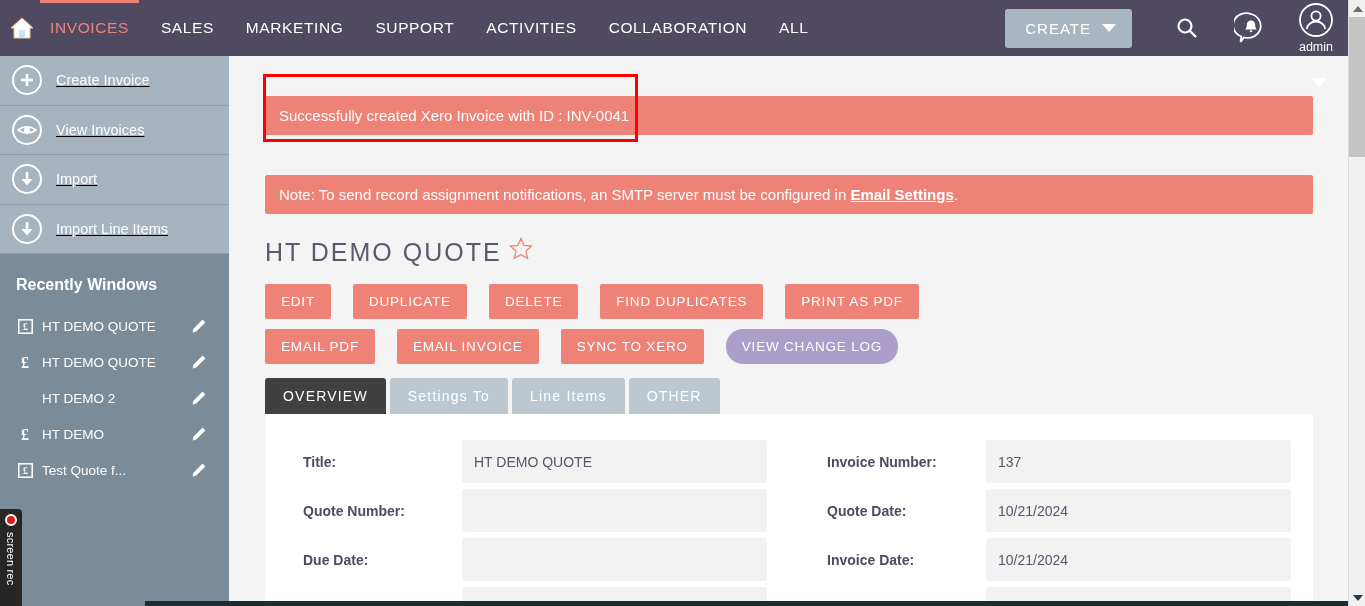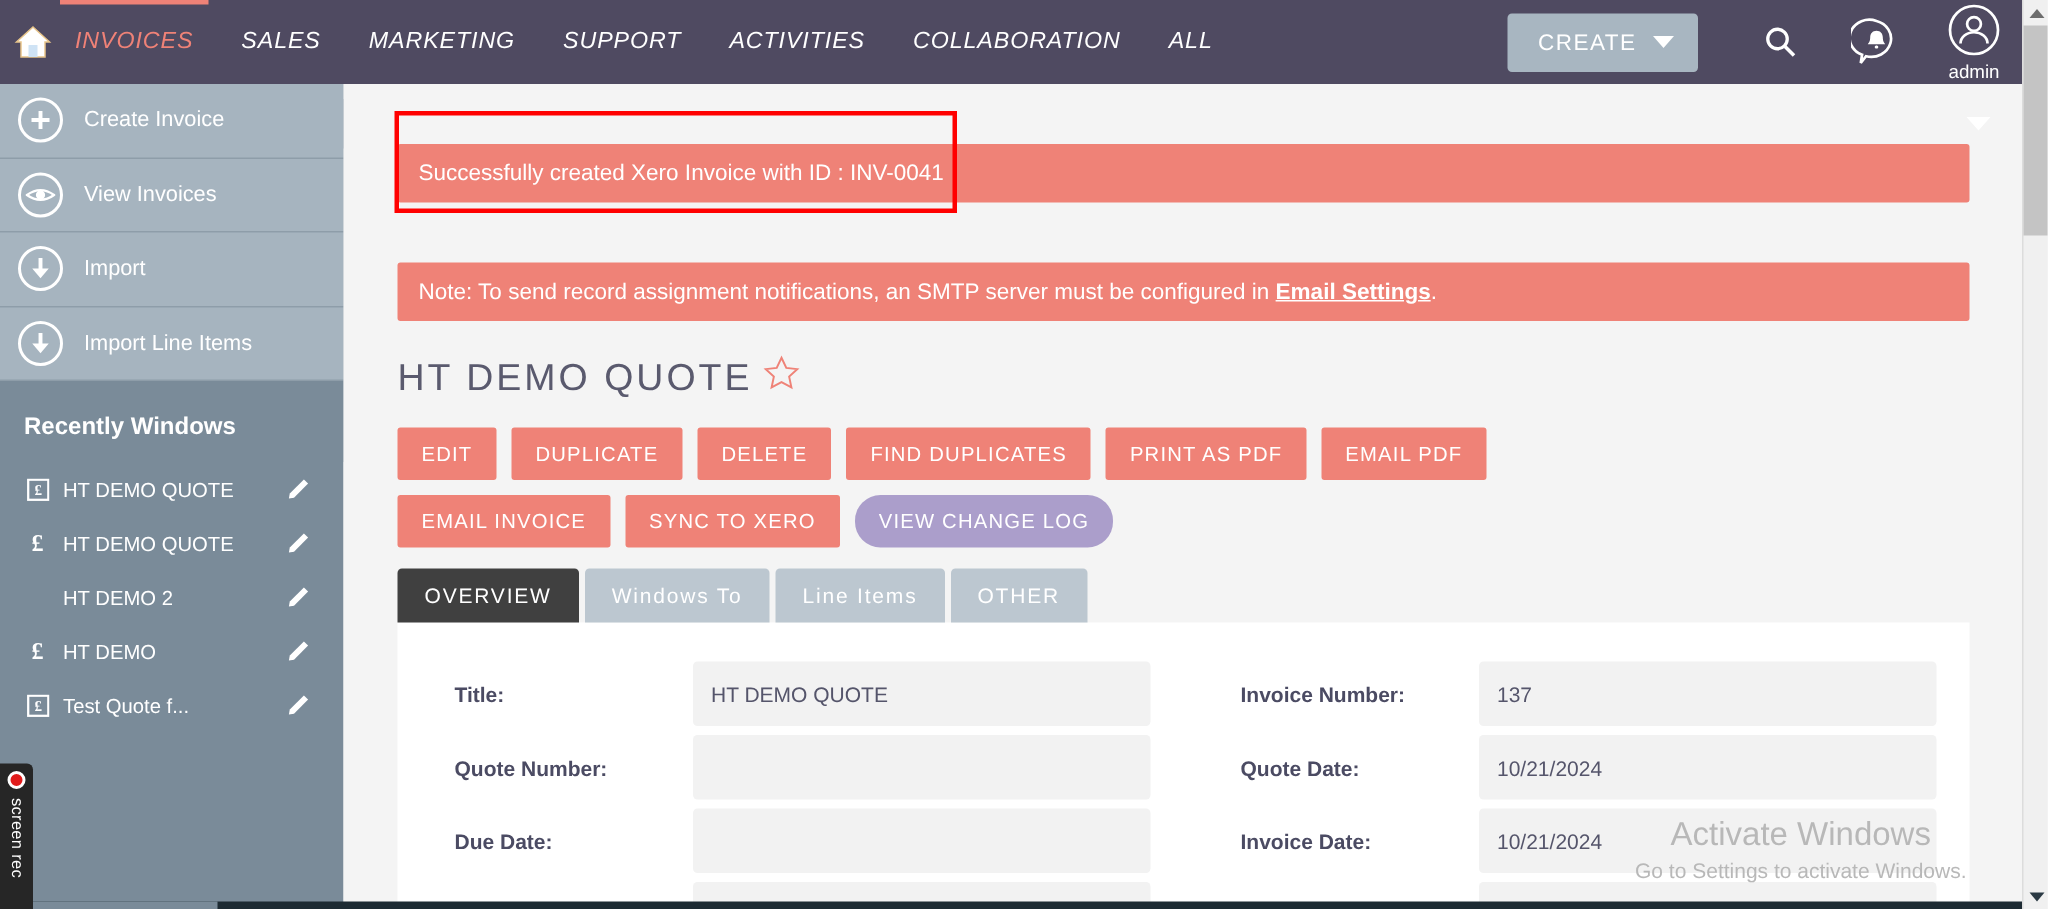--- a/index.html
+++ b/index.html
@@ -16,21 +16,21 @@
     position: absolute; top: 0; left: 0; width: 1348px; height: 56px;
     background: #4f4a61;
     display: flex; align-items: center;
   }
   .home-icon { margin-left: 8px; width: 28px; height: 28px; display:flex; align-items:center; justify-content:center;}
   .nav-items { display: flex; align-items: center; height: 56px; }
   .nav-item {
     position: relative;
     color: #ffffff; font-size: 15.5px; letter-spacing: .6px;
     padding: 0 0 0 0; margin: 0 16px;
-    height: 56px; line-height: 56px; white-space: nowrap; cursor: pointer; font-style: italic;
+    height: 56px; line-height: 56px; white-space: nowrap; cursor: pointer;
   }
   .nav-item:first-child { margin-left: 14px; }
   .nav-item.active { color: #ef8277; }
   .nav-item.active::before {
     content: ""; position: absolute; top: 0; left: -10px; right: -10px;
     height: 3px; background: #ef8277;
   }
   .nav-right {
     margin-left: auto; display: flex; align-items: center; gap: 16px; padding-right: 10px;
   }
@@ -49,20 +49,21 @@
 
   
   .sidebar {
     position: absolute; top: 56px; left: 0; width: 229px; height: 550px;
     background: #7a8b99;
   }
   .side-action {
     height: 49.5px; display: flex; align-items: center;
     border-bottom: 1px solid #8e9da9; padding-left: 12px; cursor: pointer;
     background: #a6b4bf;
+    text-decoration: underline;
   }
   .side-action .circ {
     width: 30px; height: 30px; border-radius: 50%; border: 2px solid #fff;
     display: flex; align-items: center; justify-content: center; flex: none;
   }
   .side-action .lbl { color: #ffffff; font-size: 14.5px; margin-left: 14px; }
   .rv-title {
     color: #ffffff; font-size: 16px; font-weight: bold; padding: 22px 0 14px 16px;
     background: #7a8b99;
   }
@@ -88,21 +89,21 @@
     margin: 40px 35px 0 36px; background: #ef8277; color: #ffffff;
     font-size: 15px; padding: 11px 14px; border-radius: 2px;
   }
   .alert.note { }
   .alert a { color: #ffffff; text-decoration: underline; font-weight: bold; }
 
   .page-title {
     margin: 22px 0 0 36px; font-size: 25px; color: #5a5a6e; letter-spacing: 2px;
     font-weight: normal; display: flex; align-items: center; gap: 6px;
   }
-  .btn-rows { margin: 16px 0 0 36px; display: flex; flex-wrap: wrap; gap: 10px 10px; width: 780px; }
+  .btn-rows { margin: 16px 0 0 36px; display: flex; flex-wrap: wrap; gap: 10px 22px; width: 780px; }
   .act-btn {
     background: #ef8277; color: #ffffff; font-size: 13.5px; letter-spacing: .8px;
     padding: 10px 16px; border-radius: 2px; cursor: pointer; white-space: nowrap;
   }
   .act-btn.purple { background: #ab9ecb; border-radius: 17px; }
 
   .tabs { margin: 14px 0 0 36px; display: flex; gap: 4px; }
   .tab {
     background: #bcc7d0; color: #ffffff; font-size: 14px; letter-spacing: 1.2px;
     padding: 10px 18px; border-radius: 3px 3px 0 0; cursor: pointer;
@@ -368,21 +369,21 @@
       <div class="act-btn">FIND DUPLICATES</div>
       <div class="act-btn">PRINT AS PDF</div>
       <div class="act-btn">EMAIL PDF</div>
       <div class="act-btn">EMAIL INVOICE</div>
       <div class="act-btn">SYNC TO XERO</div>
       <div class="act-btn purple">VIEW CHANGE LOG</div>
     </div>
 
     <div class="tabs">
       <div class="tab active">OVERVIEW</div>
-      <div class="tab">Windows To</div>
+      <div class="tab">Settings To</div>
       <div class="tab">Line Items</div>
       <div class="tab">OTHER</div>
     </div>
 
     <div class="panel">
       <div class="fgrid">
 
         <div class="fcol">
           <div class="frow">
             <div class="flabel">Title:</div>
@@ -427,24 +428,20 @@
 
       </div>
     </div>
 
   </div>
 
   <div class="collapse-caret"></div>
 
   <div class="annot"></div>
 
-  <div class="watermark">
-    <div class="wm1">Activate Windows</div>
-    <div class="wm2">Go to Settings to activate Windows.</div>
-  </div>
 
   <div class="bottom-bar">
     <div class="seg"></div>
   </div>
 
   <div class="screenrec">
     <div class="sr-dot"></div>
     <div class="sr-text">screen rec</div>
   </div>
 

